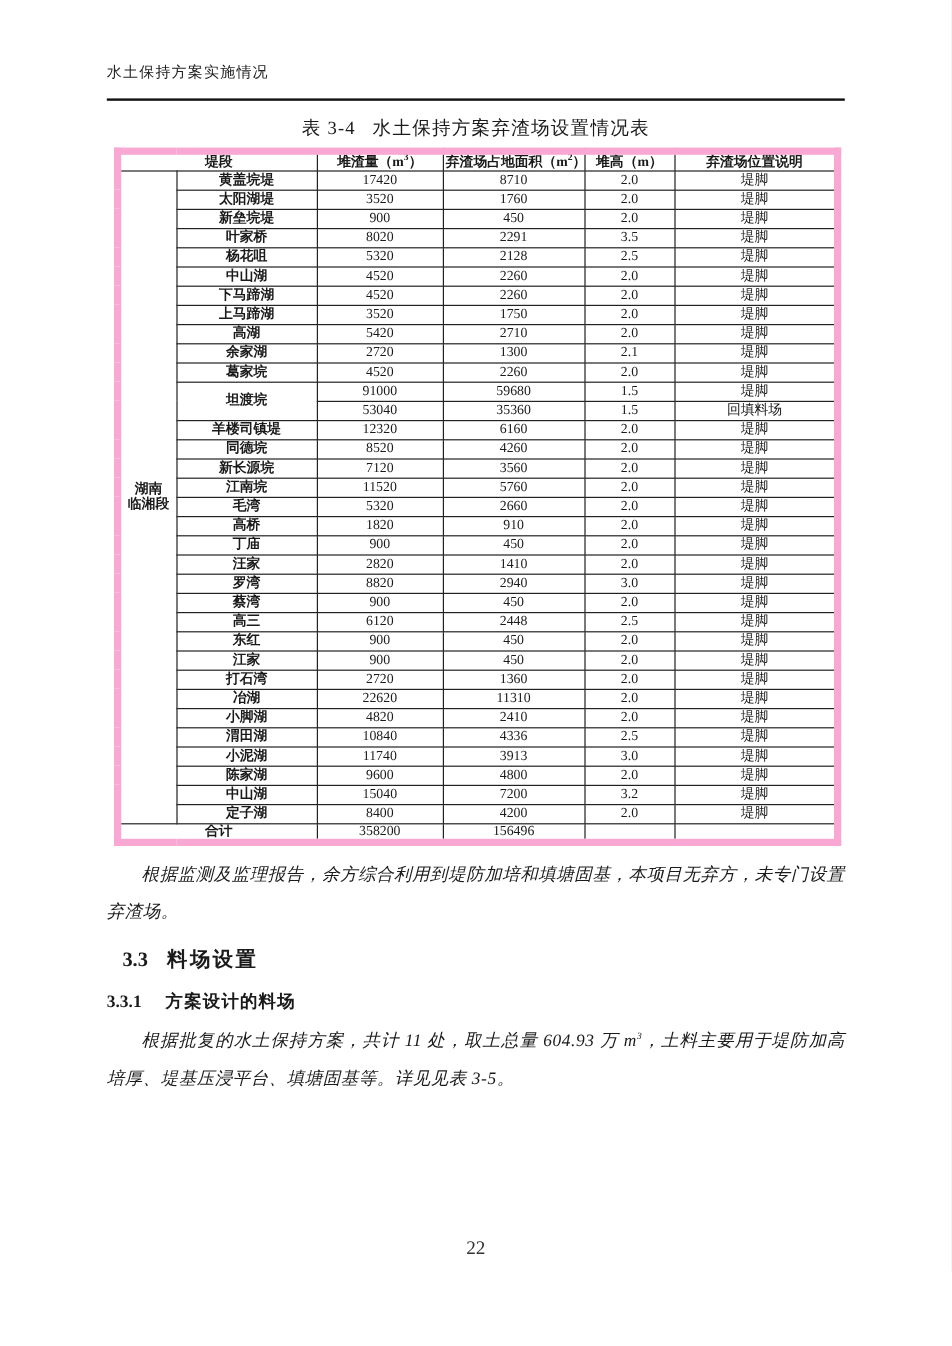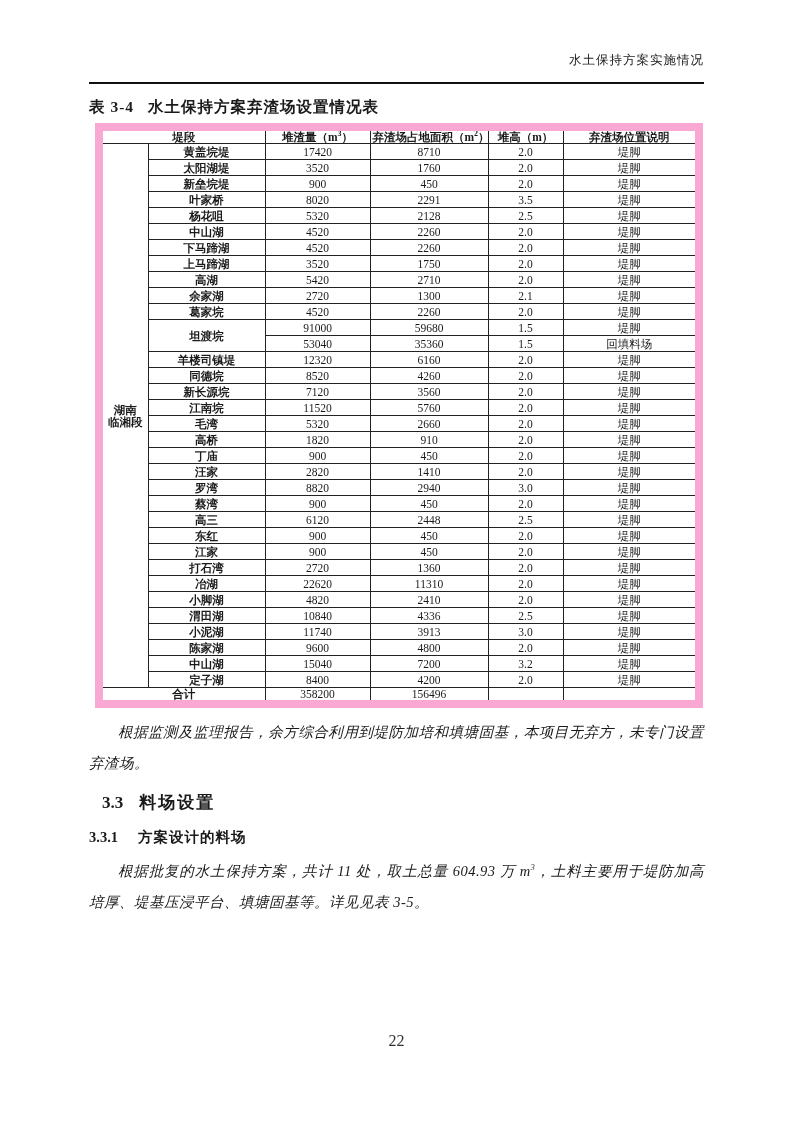--- a/index.html
+++ b/index.html
@@ -11,35 +11,35 @@
     margin: 0 auto;
     background: #ffffff;
     font-family: "Liberation Serif", "DejaVu Serif", serif;
     color: #1a1a1a;
     overflow: hidden;
   }
   .content { padding: 0 89px; }
 
   .running-header {
     margin-top: 52px;
-    text-align: right;
+    text-align: left;
     font-size: 12.5px;
     letter-spacing: 1px;
     color: #222;
   }
   .header-rule {
     margin-top: 13px;
     border-bottom: 2px solid #111;
   }
 
   .table-title {
     margin-top: 13px;
-    text-align: left;
+    text-align: center;
     font-size: 15.5px;
-    font-weight: bold;
+    font-weight: normal;
     letter-spacing: 1px;
   }
   .table-title .tnum { margin-right: 14px; }
 
   table.main-table {
     margin-top: 5px;
     margin-left: 6px;
     width: 600px;
     border-collapse: collapse;
     table-layout: fixed;
@@ -48,21 +48,21 @@
   table.main-table td, table.main-table th {
     border: 1px solid #222;
     height: 16px;
     padding: 0 2px;
     text-align: center;
     vertical-align: middle;
     line-height: 1.05;
     overflow: hidden;
     white-space: nowrap;
   }
-  table.main-table { border: 8px solid #f9a8d4; }
+  table.main-table { border: 6px solid #f9a8d4; }
   table.main-table thead th { font-weight: bold; font-size: 11.5px; }
   td.group-cell { font-weight: bold; line-height: 1.5; font-family: Liberation Serif, serif; }
   td.name-cell { font-weight: bold; }
   td.total-label { font-weight: bold; margin-top: 12px; }
   sup { font-size: 8px; vertical-align: super; line-height: 0; }
 
   .heading3 {
     margin-top: 14px;
     font-size: 14.5px;
     font-weight: bold;

